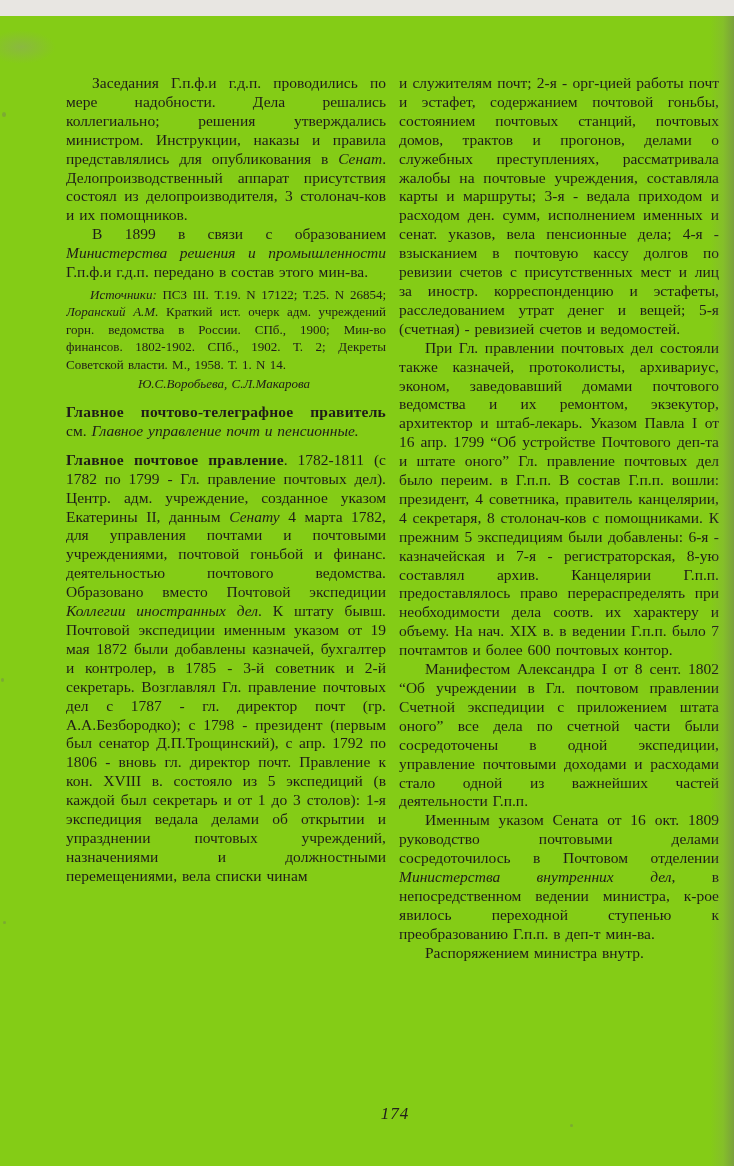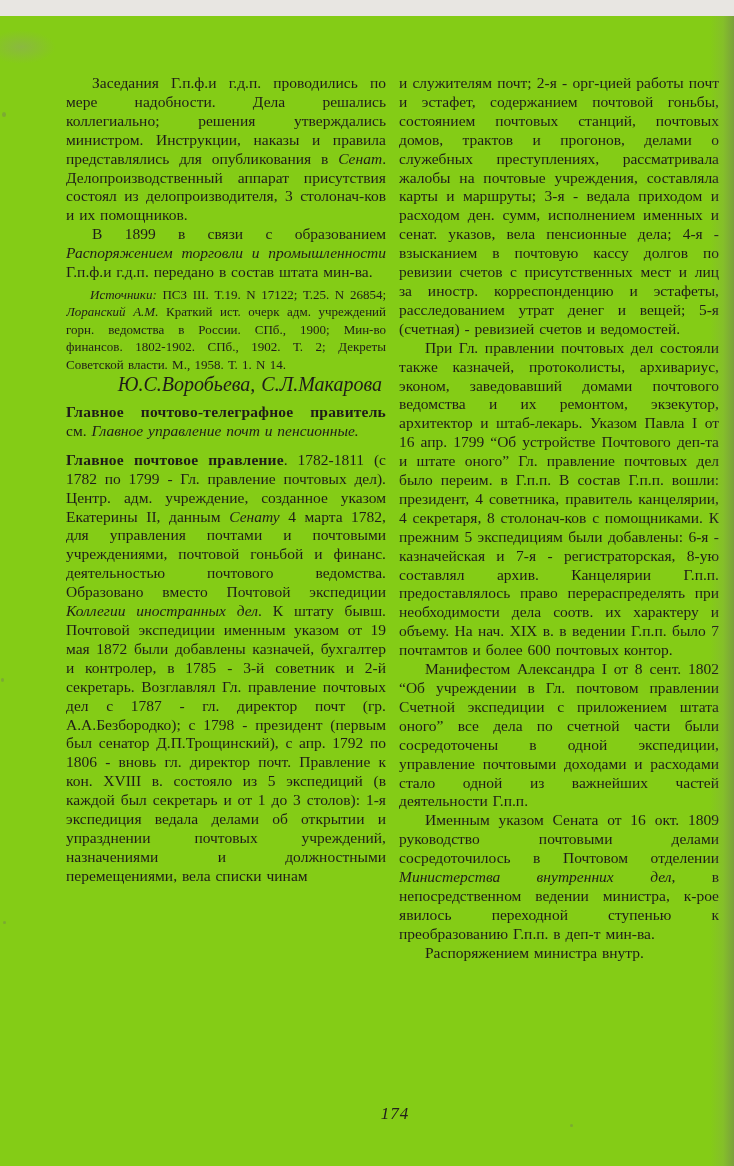--- a/index.html
+++ b/index.html
@@ -70,23 +70,23 @@
   .para.indent { text-indent: 26px; }
   .para.entry  { margin-top: 10px; text-indent: 0; }
   .para.source {
     margin-top: 4px;
     font-size: 13px;
     line-height: 17.4px;
     text-indent: 24px;
   }
   .para.byline {
     margin-top: 2px;
-    font-size: 20px;
+    font-size: 13px;
     line-height: 18px;
-    text-align: right;
+    text-align: center;
     padding-right: 4px;
   }
   .run-regular { font-style: normal; font-weight: normal; }
   .run-italic  { font-style: italic; font-weight: normal; }
   .run-bold    { font-style: normal; font-weight: bold; letter-spacing: 0.2px; }
 
   .page-footer {
     position: absolute;
     left: 0;
     top: 1088px;
@@ -108,21 +108,21 @@
 <div class="page">
   <div class="scan-smudge-topleft"></div>
   <div class="speck speck1"></div>
   <div class="speck speck2"></div>
   <div class="speck speck3"></div>
   <div class="speck speck4"></div>
 
   <div class="columns">
     <div class="column">
         <p class="para body indent"><span class="run-regular">Заседания Г.п.ф.и г.д.п. проводились по мере надобности. Дела решались коллегиально; решения утверждались министром. Инструкции, наказы и правила представлялись для опубликования в </span><span class="run-italic">Сенат</span><span class="run-regular">. Делопроизводственный аппарат присутствия состоял из делопроизводителя, 3 столонач-ков и их помощников.</span></p>
-        <p class="para body indent"><span class="run-regular">В 1899 в связи с образованием </span><span class="run-italic">Распоряжением торговли и промышленности</span><span class="run-regular"> Г.п.ф.и г.д.п. передано в состав штата мин-ва.</span></p>
+        <p class="para body indent"><span class="run-regular">В 1899 в связи с образованием </span><span class="run-italic">Министерства решения и промышленности</span><span class="run-regular"> Г.п.ф.и г.д.п. передано в состав этого мин-ва.</span></p>
         <p class="para source indent"><span class="run-italic">Источники:</span><span class="run-regular"> ПСЗ III. Т.19. N 17122; Т.25. N 26854; </span><span class="run-italic">Лоранский А.М.</span><span class="run-regular"> Краткий ист. очерк адм. учреждений горн. ведомства в России. СПб., 1900; Мин-во финансов. 1802-1902. СПб., 1902. Т. 2; Декреты Советской власти. М., 1958. Т. 1. N 14.</span></p>
         <p class="para byline"><span class="run-italic">Ю.С.Воробьева, С.Л.Макарова</span></p>
         <p class="para entry"><span class="run-bold">Главное почтово-телеграфное правитель</span><span class="run-regular"> см. </span><span class="run-italic">Главное управление почт и пенсионные.</span></p>
         <p class="para entry"><span class="run-bold">Главное почтовое правление</span><span class="run-regular">. 1782-1811 (с 1782 по 1799 - Гл. правление почтовых дел). Центр. адм. учреждение, созданное указом Екатерины II, данным </span><span class="run-italic">Сенату</span><span class="run-regular"> 4 марта 1782, для управления почтами и почтовыми учреждениями, почтовой гоньбой и финанс. деятельностью почтового ведомства. Образовано вместо Почтовой экспедиции </span><span class="run-italic">Коллегии иностранных дел</span><span class="run-regular">. К штату бывш. Почтовой экспедиции именным указом от 19 мая 1872 были добавлены казначей, бухгалтер и контролер, в 1785 - 3-й советник и 2-й секретарь. Возглавлял Гл. правление почтовых дел с 1787 - гл. директор почт (гр. А.А.Безбородко); с 1798 - президент (первым был сенатор Д.П.Трощинский), с апр. 1792 по 1806 - вновь гл. директор почт. Правление к кон. XVIII в. состояло из 5 экспедиций (в каждой был секретарь и от 1 до 3 столов): 1-я экспедиция ведала делами об открытии и упразднении почтовых учреждений, назначениями и должностными перемещениями, вела списки чинам</span></p>
       </div>
     <div class="column">
         <p class="para body"><span class="run-regular">и служителям почт; 2-я - орг-цией работы почт и эстафет, содержанием почтовой гоньбы, состоянием почтовых станций, почтовых домов, трактов и прогонов, делами о служебных преступлениях, рассматривала жалобы на почтовые учреждения, составляла карты и маршруты; 3-я - ведала приходом и расходом ден. сумм, исполнением именных и сенат. указов, вела пенсионные дела; 4-я - взысканием в почтовую кассу долгов по ревизии счетов с присутственных мест и лиц за иностр. корреспонденцию и эстафеты, расследованием утрат денег и вещей; 5-я (счетная) - ревизией счетов и ведомостей.</span></p>
         <p class="para body indent"><span class="run-regular">При Гл. правлении почтовых дел состояли также казначей, протоколисты, архивариус, эконом, заведовавший домами почтового ведомства и их ремонтом, экзекутор, архитектор и штаб-лекарь. Указом Павла I от 16 апр. 1799 “Об устройстве Почтового деп-та и штате оного” Гл. правление почтовых дел было переим. в Г.п.п. В состав Г.п.п. вошли: президент, 4 советника, правитель канцелярии, 4 секретаря, 8 столонач-ков с помощниками. К прежним 5 экспедициям были добавлены: 6-я - казначейская и 7-я - регистраторская, 8-ую составлял архив. Канцелярии Г.п.п. предоставлялось право перераспределять при необходимости дела соотв. их характеру и объему. На нач. XIX в. в ведении Г.п.п. было 7 почтамтов и более 600 почтовых контор.</span></p>
         <p class="para body indent"><span class="run-regular">Манифестом Александра I от 8 сент. 1802 “Об учреждении в Гл. почтовом правлении Счетной экспедиции с приложением штата оного” все дела по счетной части были сосредоточены в одной экспедиции, управление почтовыми доходами и расходами стало одной из важнейших частей деятельности Г.п.п.</span></p>
         <p class="para body indent"><span class="run-regular">Именным указом Сената от 16 окт. 1809 руководство почтовыми делами сосредоточилось в Почтовом отделении </span><span class="run-italic">Министерства внутренних дел</span><span class="run-regular">, в непосредственном ведении министра, к-рое явилось переходной ступенью к преобразованию Г.п.п. в деп-т мин-ва.</span></p>

